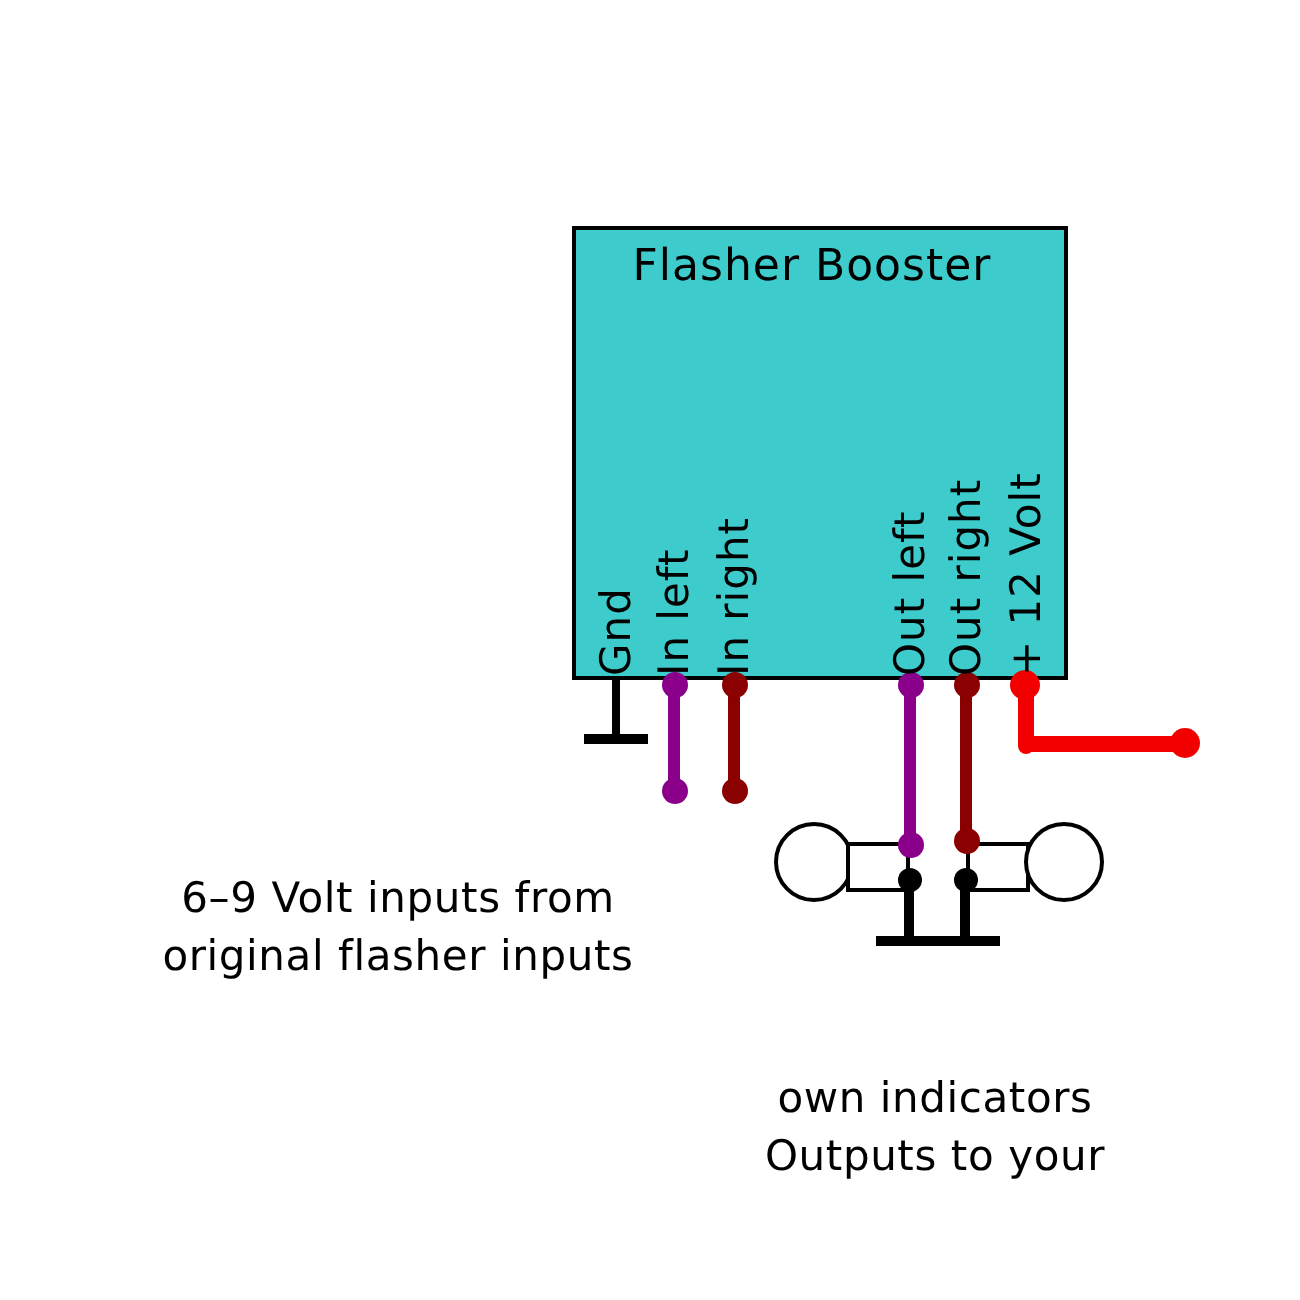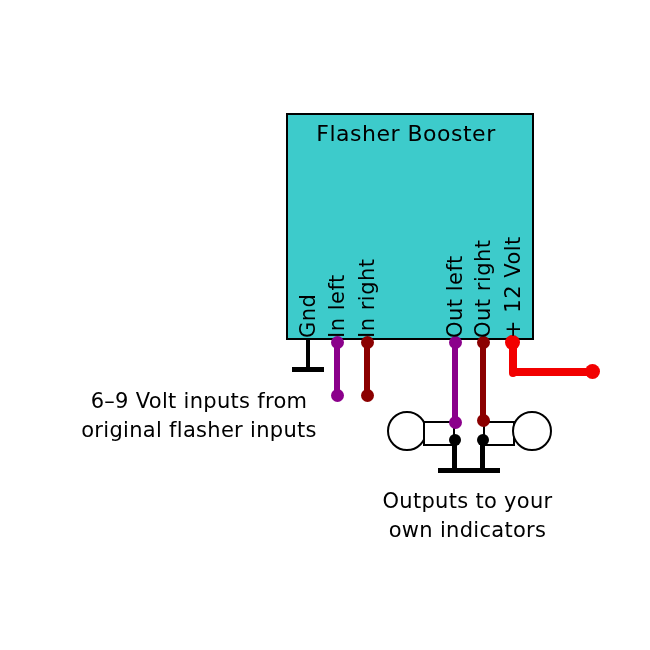--- a/index.html
+++ b/index.html
@@ -31,21 +31,21 @@
   .blk{background:#000;}
   .lamp-bulb{
     width:36px;height:36px;border:2px solid #000;border-radius:50%;
     background:#fff;
   }
   .lamp-base{
     width:28px;height:21px;border:2px solid #000;background:#fff;
   }
   .annotation{
     text-align:center;font-size:21px;line-height:29px;
-    letter-spacing:0.3px;white-space:nowrap;
+    letter-spacing:0.3px;white-space:nowrap;margin-top:48px;
   }
 </style>
 </head>
 <body>
 
 <div class="stage">
 
   <div class="abs booster-box" style="background-color: rgb(61, 203, 203);"></div>
   <div class="abs box-title">Flasher Booster</div>
 
@@ -91,17 +91,17 @@
   <div class="abs pin-label" style="left:378px;">In right</div>
   <div class="abs pin-label" style="left:466px;">Out left</div>
   <div class="abs pin-label" style="left:494px;">Out right</div>
   <div class="abs pin-label" style="left:524px;">+ 12 Volt</div>
 
   <div class="abs annotation" style="left:58px;top:387px;width:282px;">
     <div>6–9 Volt inputs from</div>
     <div>original flasher inputs</div>
   </div>
   <div class="abs annotation" style="left:355px;top:487px;width:225px;">
+    <div>own indicators</div>
     <div>Outputs to your</div>
-    <div>own indicators</div>
   </div>
 
 </div>
 
 </body></html>

